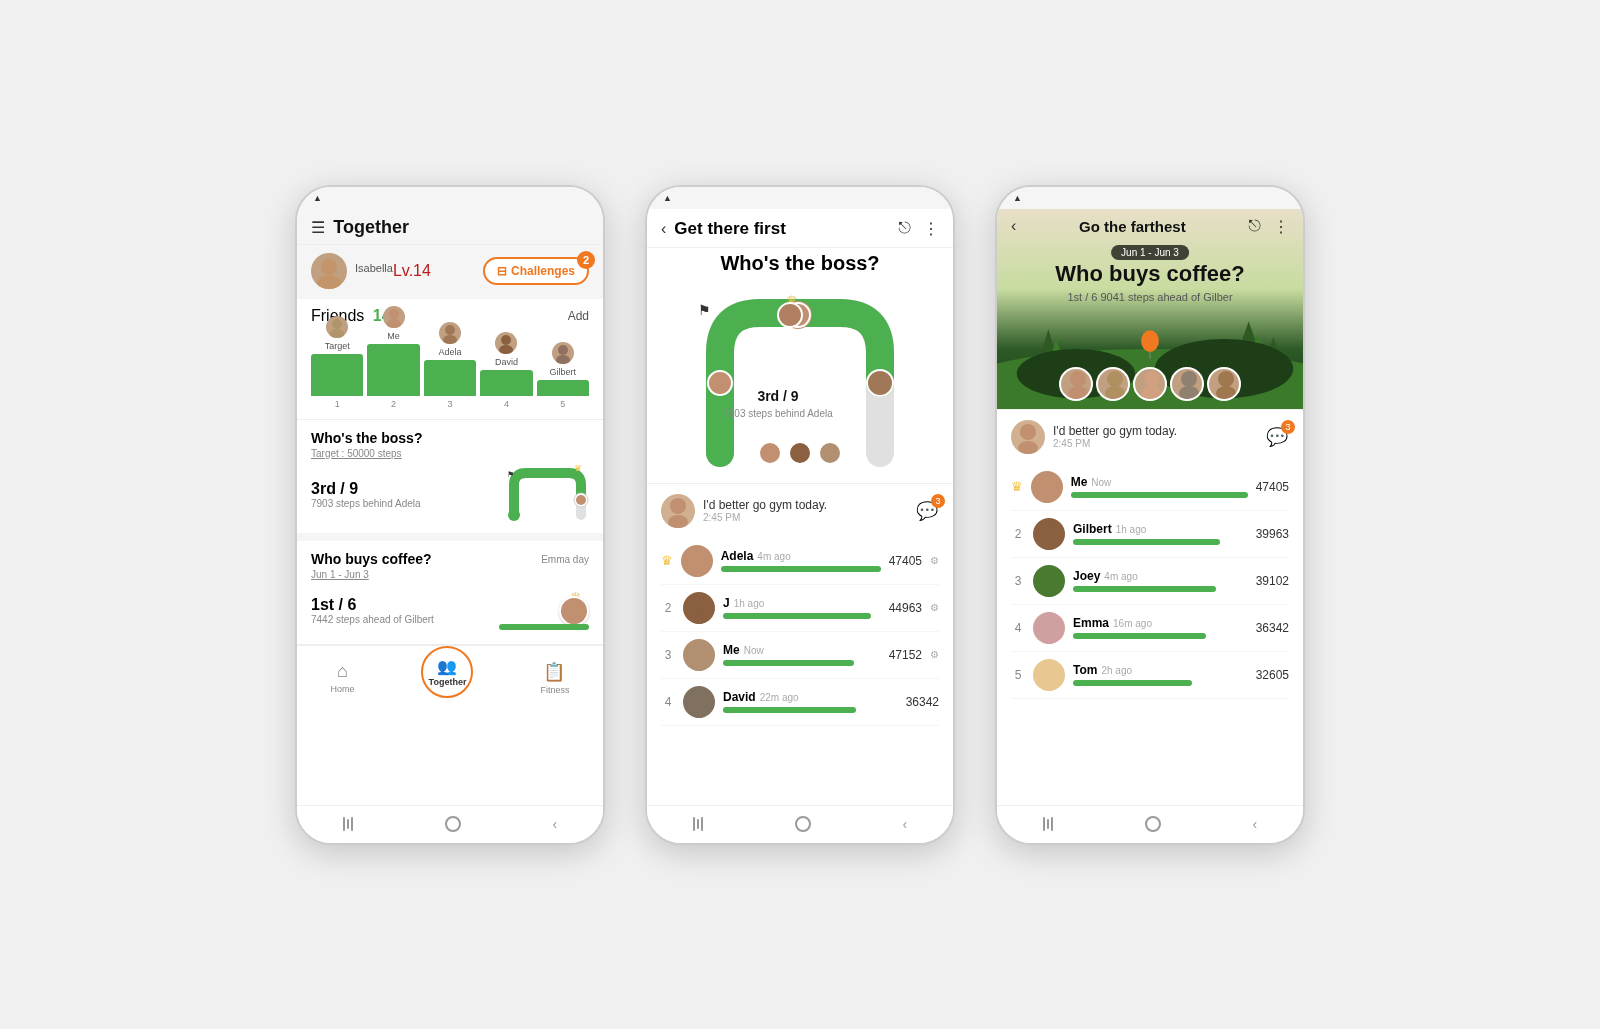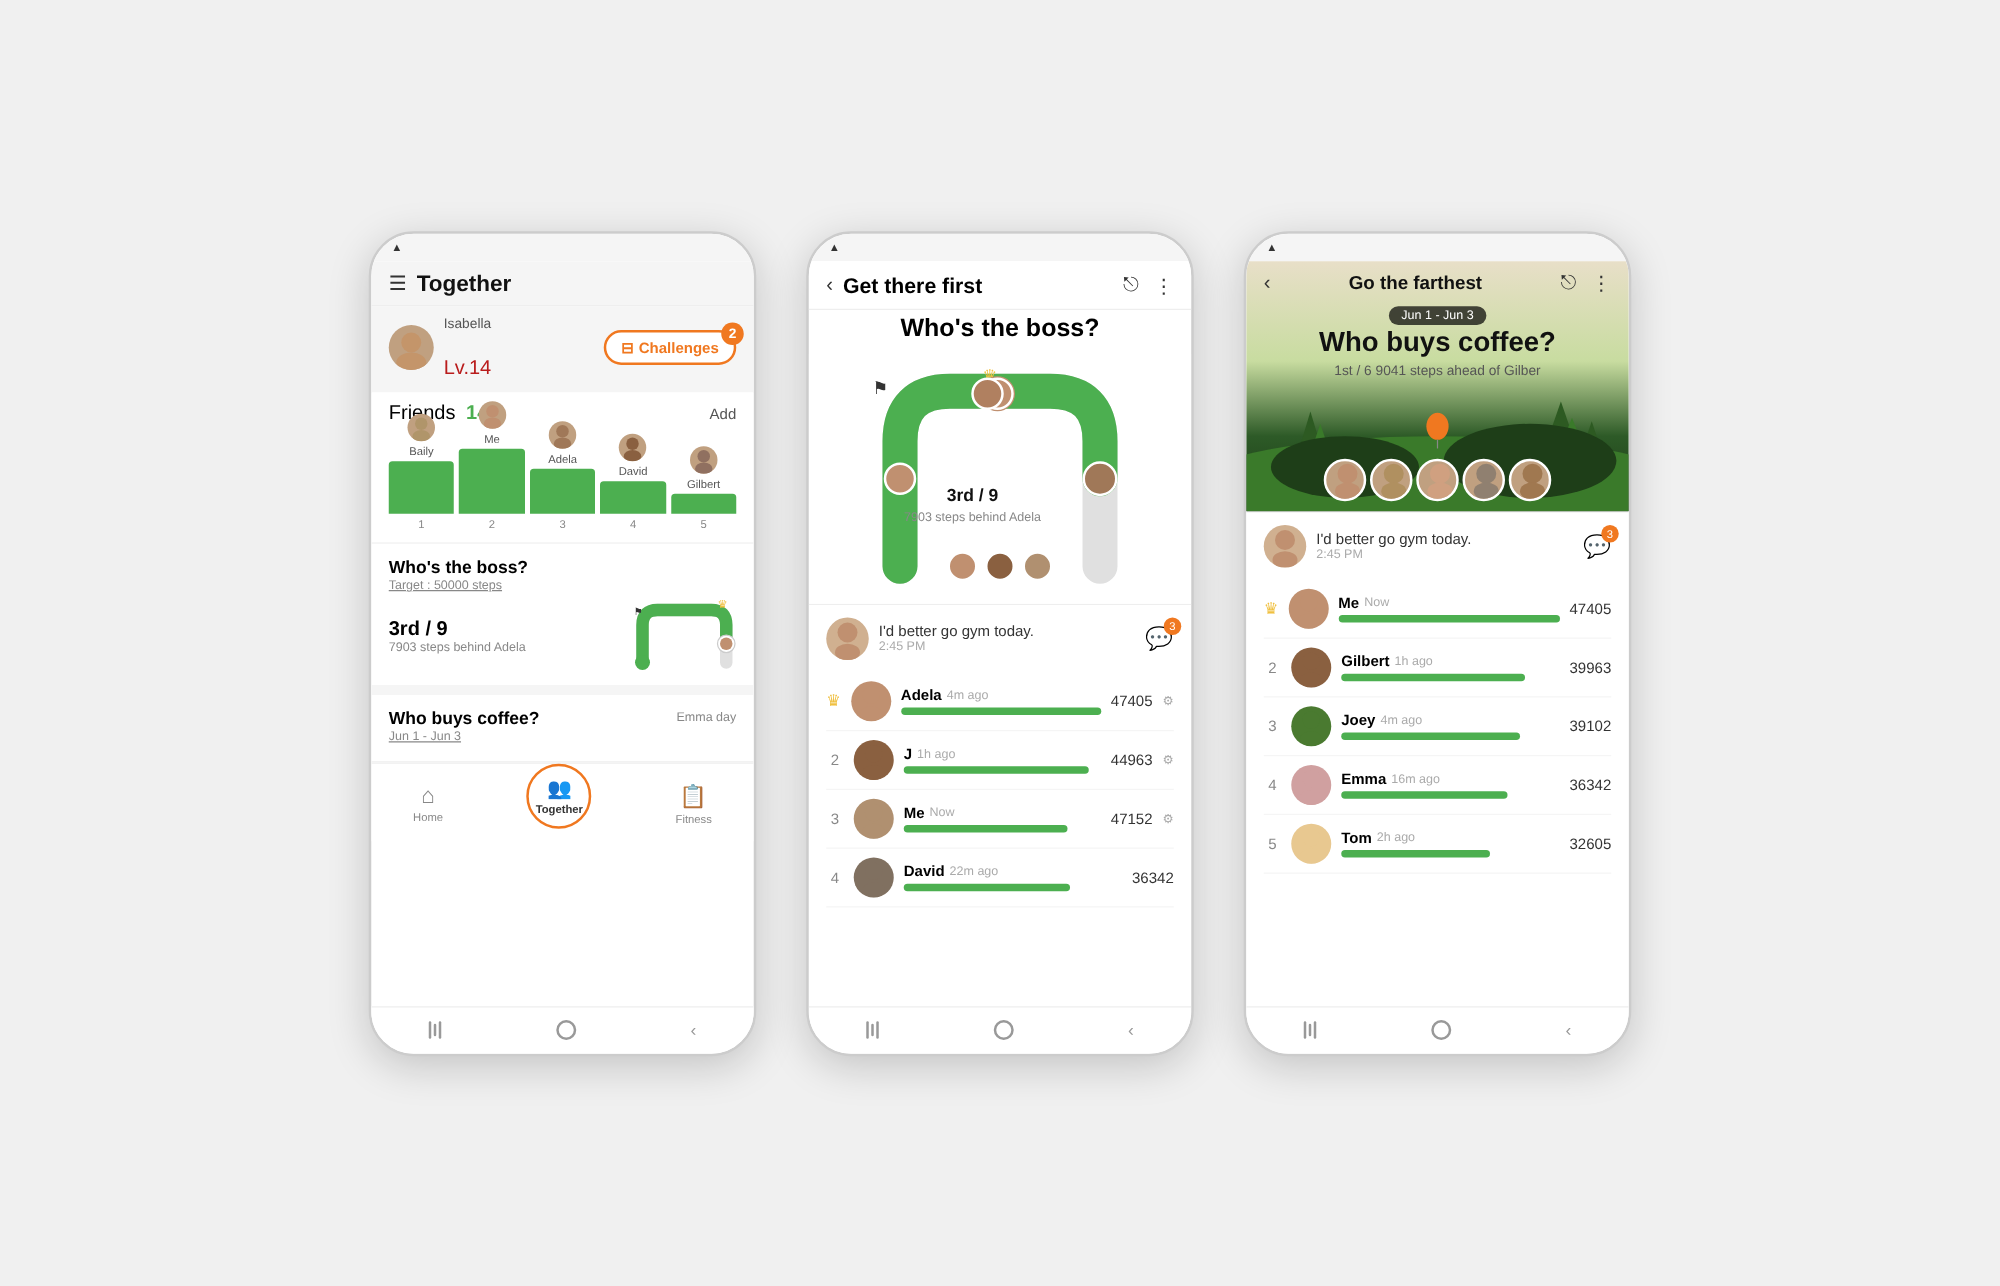--- a/index.html
+++ b/index.html
@@ -94,21 +94,21 @@
       align-items: center;
       justify-content: space-between;
     }
     .user-info { display: flex; align-items: center; gap: 8px; }
     .avatar {
       width: 36px; height: 36px; border-radius: 50%;
       background: #c0a080; overflow: hidden;
       display: flex; align-items: center; justify-content: center;
       font-size: 18px;
     }
-    .user-name-level { display: flex; flex-direction: column; gap: 21px; }
+    .user-name-level { display: flex; flex-direction: row; }
     .user-name { font-size: 11px; color: #555; }
     .user-level { font-size: 16px; font-weight: 400; color: #b91c1c; }
 
     .challenges-btn {
       background: #fff;
       border: 2px solid #f07820;
       border-radius: 20px;
       padding: 5px 12px;
       color: #f07820;
       font-size: 12px;
@@ -357,21 +357,21 @@
       </div>
 
       <div style="display:flex;align-items:flex-end;gap:4px;height:80px;padding-bottom:4px;">
         <div class="chart-bar-group">
           <div class="chart-avatar">
               <svg width="22" height="22">
                 <circle cx="11" cy="8" r="5" fill="#b0956a"></circle>
                 <ellipse cx="11" cy="18" rx="7" ry="5" fill="#b0956a"></ellipse>
               </svg>
             </div>
-          <div style="font-size:9px;color:#555;text-align:center;">Baily</div>
+          <div style="font-size:9px;color:#555;text-align:center;">Target</div>
           <div class="chart-bar" style="height:42px;background:#4caf50;"></div>
           <div class="chart-label">1</div>
         </div>
         <div class="chart-bar-group">
           <div class="chart-avatar">
               <svg width="22" height="22">
                 <circle cx="11" cy="8" r="5" fill="#c09070"></circle>
                 <ellipse cx="11" cy="18" rx="7" ry="5" fill="#c09070"></ellipse>
               </svg>
             </div>
@@ -437,20 +437,37 @@
         </svg>
       </div>
     </div>
 
     <div class="challenge-card" style="border-bottom:1px solid #eee;">
       <div style="display:flex;justify-content:space-between;align-items:center;">
         <div class="challenge-title">Who buys coffee?</div>
         <div style="font-size:10px;color:#888;">Emma day</div>
       </div>
       <div class="challenge-subtitle">Jun 1 - Jun 3</div>
+      <div class="challenge-info">
+        <div>
+          <div class="challenge-rank">1st / 6</div>
+          <div class="challenge-sub">7442 steps ahead of Gilbert</div>
+        </div>
+
+        <div style="position:relative;width:100px;height:50px;">
+          <div style="position:absolute;top:4px;right:8px;font-size:12px;color:#f0c040;">♛</div>
+          <div style="position:absolute;top:10px;right:0;width:30px;height:30px;border-radius:50%;background:#c09070;display:flex;align-items:center;justify-content:center;font-size:14px;border:2px solid #fff;box-shadow:0 1px 3px rgba(0,0,0,0.2);overflow:hidden;">
+            <svg width="30" height="30">
+                <circle cx="15" cy="10" r="7" fill="#c09070"></circle>
+                <ellipse cx="15" cy="25" rx="9" ry="6" fill="#c09070"></ellipse>
+              </svg>
+          </div>
+          <div style="position:absolute;bottom:6px;right:0;width:90px;height:6px;background:#4caf50;border-radius:3px;"></div>
+        </div>
+      </div>
     </div>
 
     <div class="bottom-tabs">
       <div class="tab-item">
         <span class="tab-icon">⌂</span>
         <span>Home</span>
       </div>
       <div class="tab-item active-circle" style="border:2.5px solid #f07820;border-radius:50%;width:52px;height:52px;display:flex;flex-direction:column;align-items:center;justify-content:center;position:relative;top:-6px;gap:1px;">
         <span class="tab-icon" style="font-size:16px;">👥</span>
         <span style="font-size:9px;color:#333;font-weight:600;">Together</span>

